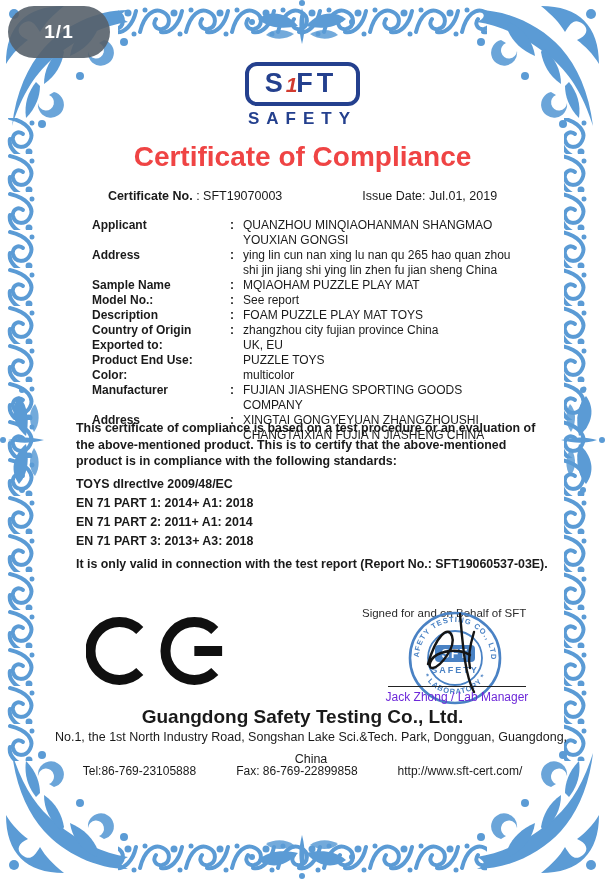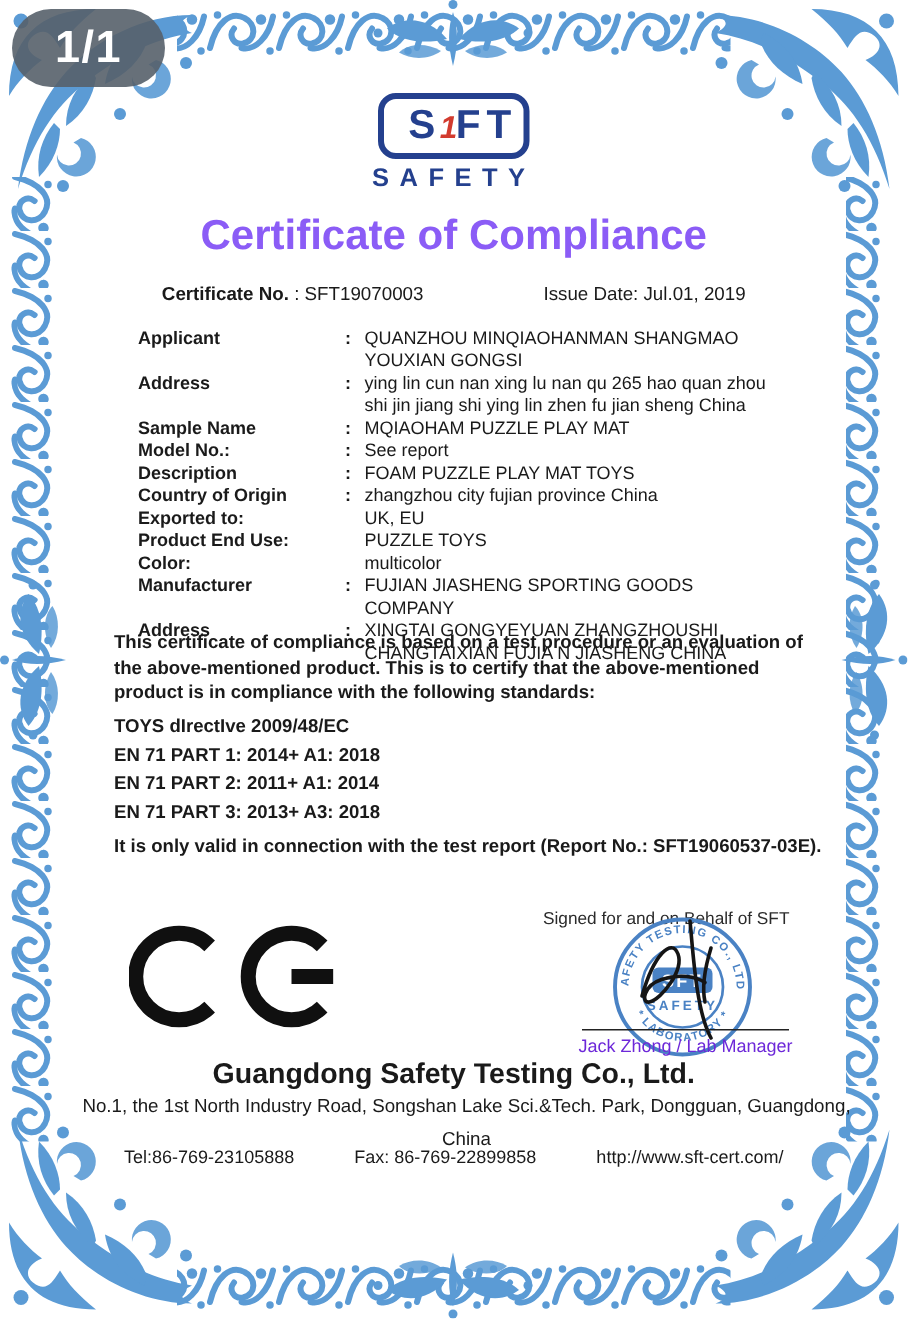--- a/index.html
+++ b/index.html
@@ -7,35 +7,35 @@
     width:605px;height:879px;position:relative;background:#ffffff;
     font-family:"Liberation Sans", sans-serif;color:#1a1a1a;overflow:hidden;
   }
   
   #border-svg{position:absolute;inset:0;z-index:0;}
   
   .page-badge{
     position:absolute;left:8px;top:6px;width:102px;height:52px;z-index:3;
     background:rgba(86,96,106,.9);border-radius:26px;
     display:flex;align-items:center;justify-content:center;
-    color:#fff;font-size:30px;font-weight:bold;letter-spacing:1px;
+    color:#fff;font-size:19px;font-weight:bold;letter-spacing:1px;
   }
   
   .content{position:absolute;inset:0;z-index:1;}
   .logo-block{position:absolute;top:62px;left:0;right:0;text-align:center;}
   .logo-box{
     display:inline-block;border:4px solid #24408e;border-radius:12px;
-    padding:1px 4px 3px 16px;font-weight:bold;font-size:27px;color:#24408e;
+    padding:1px 19px 3px 16px;font-weight:bold;font-size:27px;color:#24408e;
     letter-spacing:4px;line-height:1.2;
   }
   .logo-box .accent{color:#d23b2f;font-size:21px;font-style:italic;letter-spacing:0;margin:0 -1px;}
   .logo-sub{margin-top:3px;color:#24408e;font-weight:bold;font-size:17px;letter-spacing:7px;}
   .doc-title{
     position:absolute;top:141px;left:0;right:0;text-align:center;
-    font-size:28px;font-weight:bold;color:#8b5cf6;
+    font-size:28px;font-weight:bold;color:#ef4444;
   }
   .cert-line{
     position:absolute;top:189px;left:0;right:0;
     display:flex;justify-content:center;gap:80px;font-size:12.5px;
   }
   .cert-line .bold{font-weight:bold;}
   .fields{position:absolute;left:62px;top:218px;width:462px;font-size:12px;line-height:15px;}
   .frow{display:flex;margin-left:30px;}
   .frow .lbl{width:138px;font-weight:bold;flex:none;}
   .frow .sep{width:13px;font-weight:bold;flex:none;}

